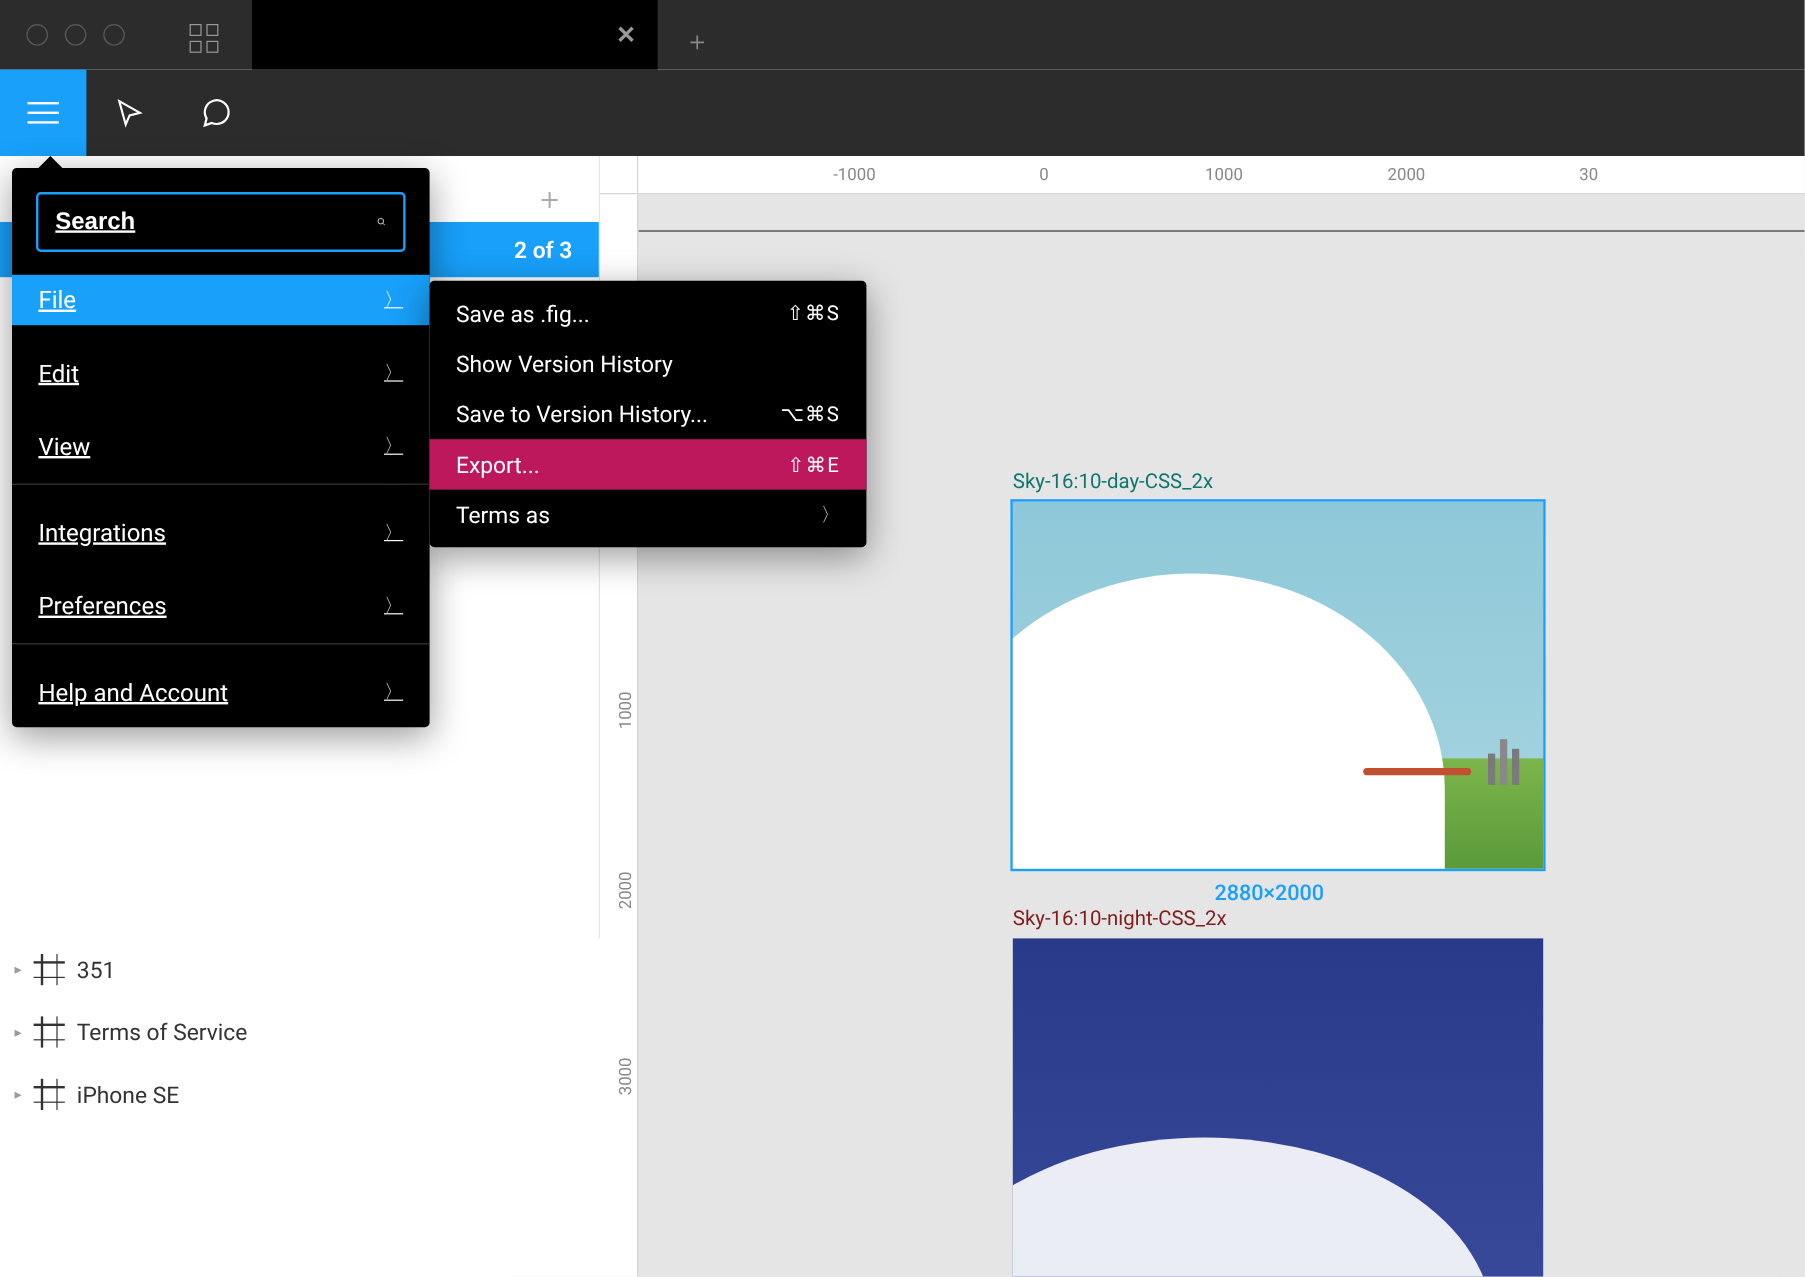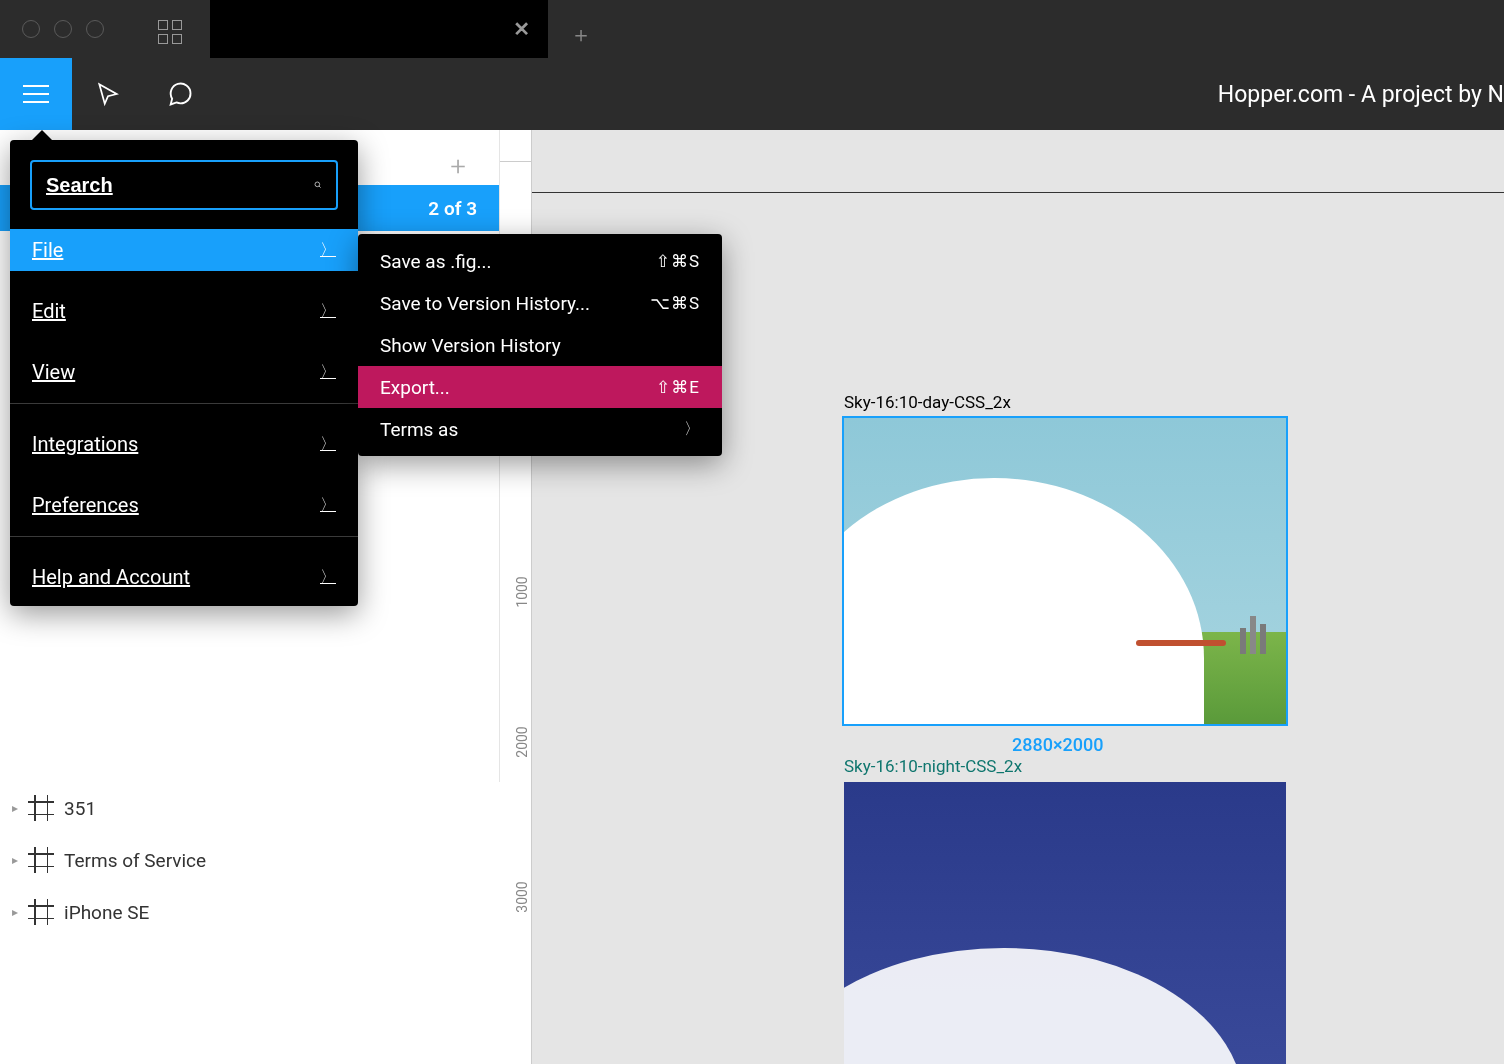--- a/index.html
+++ b/index.html
@@ -203,23 +203,23 @@
     position: absolute; left: 32px; top: 32px; right:0; bottom:0;
     background: #e5e5e5;
     overflow: hidden;
   }
   .canvas-line-h {
     position: absolute; left:0; right:0; top: 30px; height:1px; background:#333;
   }
   .frame-label {
     position: absolute;
     font-size: 17px;
-    color: #0f766e;
-  }
-  .frame-label.sel { color: #000000; }
+    color: #7f1d1d;
+  }
+  .frame-label.sel { color: #0f766e; }
   .artboard {
     position: absolute;
     background: #8ec8d8;
     overflow: hidden;
   }
   .artboard.sel { outline: 2px solid #18a0fb; }
   .sky-day { background: linear-gradient(#8ec8d8, #a8d5e0); }
   .sky-night { background: linear-gradient(#2a3a8a, #3a4a9a); }
   .cloud {
     position: absolute;
@@ -345,21 +345,20 @@
   <div class="toolbar-icon">
     <svg width="26" height="26" viewBox="0 0 24 24" fill="none" stroke="#fff" stroke-width="1.6">
       <path d="M4 3 L20 12 L12 14 L9 21 Z"></path>
     </svg>
   </div>
   <div class="toolbar-icon">
     <svg width="28" height="28" viewBox="0 0 24 24" fill="none" stroke="#fff" stroke-width="1.6">
       <path d="M21 11.5a8.38 8.38 0 0 1-8.5 8.5 8.5 8.5 0 0 1-3.5-.75L4 21l1.25-5A8.5 8.5 0 1 1 21 11.5z"></path>
     </svg>
   </div>
-  <div class="toolbar-title">Hopper.com - A project by N</div>
 </div>
 
 <div class="panel-strip">
   <div class="plus-right">＋</div>
   <div class="panel-blue-row">
     <span>2 of 3</span>
   </div>
 </div>
 
 <div class="layers-bottom">
@@ -390,20 +389,27 @@
         <span class="hl2"></span>
         <span class="vl1"></span>
         <span class="vl2"></span>
       </span>
     <span>iPhone SE</span>
   </div>
 </div>
 
 <div class="canvas">
   <div class="ruler-corner"></div>
+  <div class="ruler-h">
+    <span style="left:180px">-1000</span>
+    <span style="left:338px">0</span>
+    <span style="left:488px">1000</span>
+    <span style="left:640px">2000</span>
+    <span style="left:792px">30</span>
+  </div>
   <div class="ruler-v">
     <span style="top:98px">0</span>
     <span style="top:430px">1000</span>
     <span style="top:580px">2000</span>
     <span style="top:735px">3000</span>
   </div>
   <div class="canvas-inner">
     <div class="canvas-line-h"></div>
 
     <div class="frame-label sel" style="left:312px; top:230px;">Sky-16:10-day-CSS_2x</div>
@@ -461,26 +467,26 @@
     <span class="chev">〉</span>
   </div>
 </div>
 
 <div class="submenu">
   <div class="sub-item">
     <span>Save as .fig...</span>
     <span class="shortcut">⇧⌘S</span>
   </div>
   <div class="sub-item">
+    <span>Show Version History</span>
+    <span class="shortcut"></span>
+  </div>
+  <div class="sub-item">
     <span>Save to Version History...</span>
     <span class="shortcut">⌥⌘S</span>
-  </div>
-  <div class="sub-item">
-    <span>Show Version History</span>
-    <span class="shortcut"></span>
   </div>
   <div class="sub-item hl">
     <span>Export...</span>
     <span class="shortcut">⇧⌘E</span>
   </div>
   <div class="sub-item">
     <span>Terms as</span>
     <span class="chev">〉</span>
   </div>
 </div>

